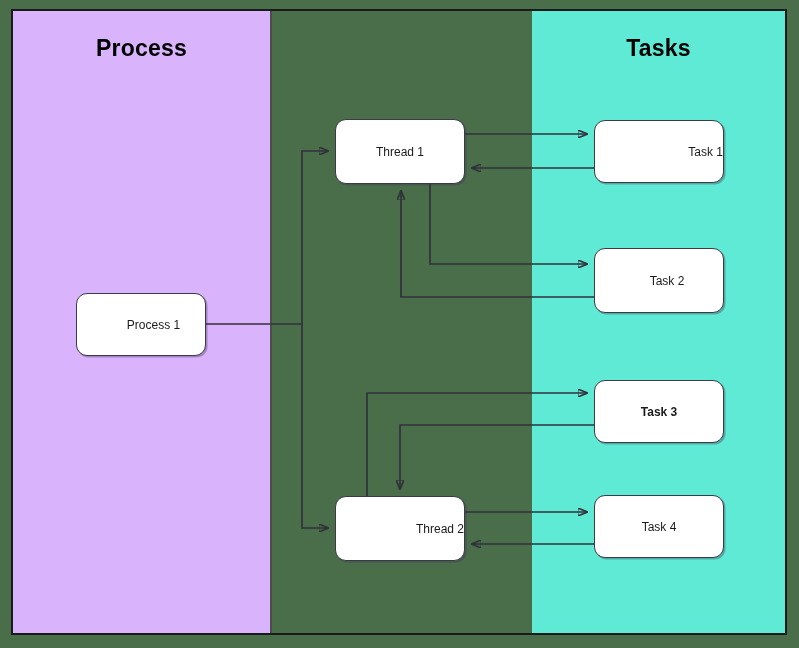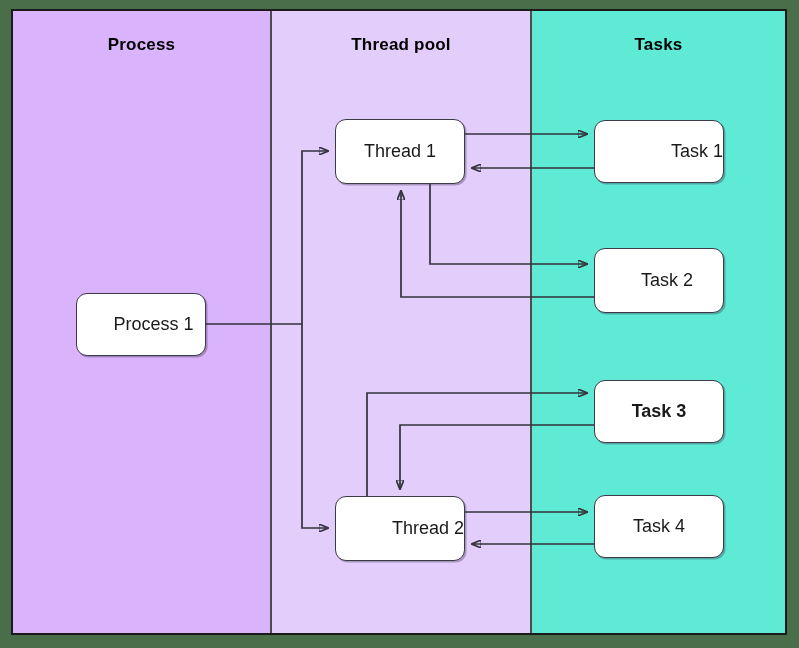--- a/index.html
+++ b/index.html
@@ -55,36 +55,36 @@
     right: 0;
     background: #5eead4;
   }
 
   .lane-title {
     position: absolute;
     top: 24px;
     left: 0;
     right: 0;
     text-align: center;
-    font-size: 17px;
+    font-size: 23px;
     font-weight: bold;
     color: #000000;
     letter-spacing: 0.2px;
   }
 
   .node {
     position: absolute;
     background: #ffffff;
     border: 1.6px solid #3b3b47;
     border-radius: 11px;
     box-sizing: border-box;
     display: flex;
     align-items: center;
     justify-content: center;
-    font-size: 18px;
+    font-size: 12px;
     color: #1a1a1a;
     box-shadow: 1.5px 1.5px 0 rgba(60,50,80,0.35);
   }
 
   #node-process1 { left: 76px;  top: 293px; width: 130px; height: 63px; padding-left: 25px; }
   #node-thread1  { left: 335px; top: 119px; width: 130px; height: 65px; }
   #node-thread2  { left: 335px; top: 496px; width: 130px; height: 65px; justify-content: flex-end; }
   #node-task1    { left: 594px; top: 120px; width: 130px; height: 63px; justify-content: flex-end; }
   #node-task2    { left: 594px; top: 248px; width: 130px; height: 65px; padding-left: 16px; }
   #node-task3    { left: 594px; top: 380px; width: 130px; height: 63px; font-weight: bold; }
@@ -107,23 +107,20 @@
 </head>
 <body>
 
 <div id="canvas">
   <div class="frame">
 
     <div class="lane lane-process">
       <div class="lane-title">Process</div>
     </div>
 
-    <div class="lane lane-pool">
-      <div class="lane-title">Thread pool</div>
-    </div>
 
     <div class="lane lane-tasks">
       <div class="lane-title">Tasks</div>
     </div>
 
   </div>
 
   <svg id="edges" viewBox="0 0 799 648">
     <defs>
       <marker id="arrowhead" markerWidth="10" markerHeight="8" refX="9.4" refY="4" orient="auto" markerUnits="userSpaceOnUse">

